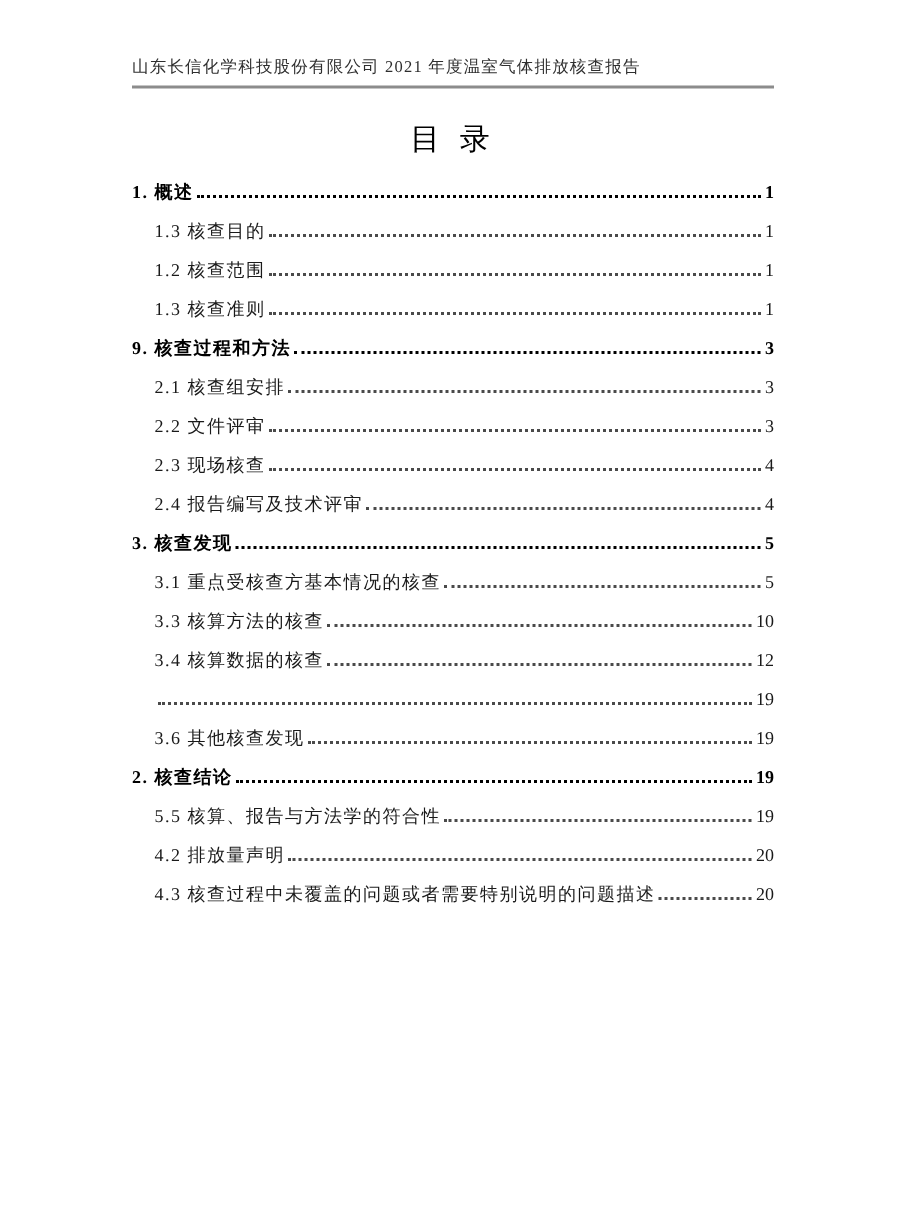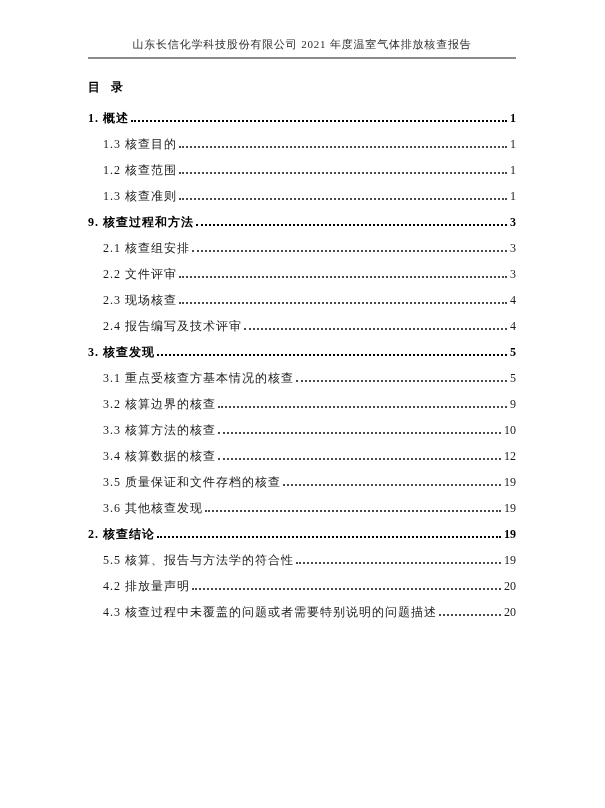--- a/index.html
+++ b/index.html
@@ -17,26 +17,26 @@
     background: #ffffff;
     padding: 37px 89px 0 88px;
   }
   .doc-header {
     font-size: 11px;
     letter-spacing: 0.8px;
     color: #2e2e2e;
     padding-bottom: 5px;
     border-bottom: 2px solid #8c8c8c;
     white-space: nowrap;
-    text-align: center;
   }
   .toc-title {
     margin-top: 20px;
-    font-size: 12px;
-    font-weight: bold;
+    text-align: center;
+    font-size: 20px;
+    font-weight: normal;
     letter-spacing: 4px;
     color: #000;
   }
   .toc-list {
     margin-top: 15px;
   }
   .toc-row {
     display: flex;
     align-items: flex-end;
     font-size: 12px;
@@ -119,36 +119,30 @@
       <span class="toc-label">3. 核查发现</span>
       <span class="dots"></span>
       <span class="toc-page">5</span>
     </div>
     <div class="toc-row lvl2">
       <span class="toc-label">3.1 重点受核查方基本情况的核查</span>
       <span class="dots"></span>
       <span class="toc-page">5</span>
     </div>
     <div class="toc-row lvl2">
-      <span class="toc-label">3.2 核算边界的核查</span>
-      <span class="dots"></span>
-      <span class="toc-page">9</span>
-    </div>
-    <div class="toc-row lvl2">
       <span class="toc-label">3.3 核算方法的核查</span>
       <span class="dots"></span>
       <span class="toc-page">10</span>
     </div>
     <div class="toc-row lvl2">
       <span class="toc-label">3.4 核算数据的核查</span>
       <span class="dots"></span>
       <span class="toc-page">12</span>
     </div>
     <div class="toc-row lvl2">
-      <span class="toc-label">3.5 质量保证和文件存档的核查</span>
       <span class="dots"></span>
       <span class="toc-page">19</span>
     </div>
     <div class="toc-row lvl2">
       <span class="toc-label">3.6 其他核查发现</span>
       <span class="dots"></span>
       <span class="toc-page">19</span>
     </div>
 
     <div class="toc-row lvl1">

